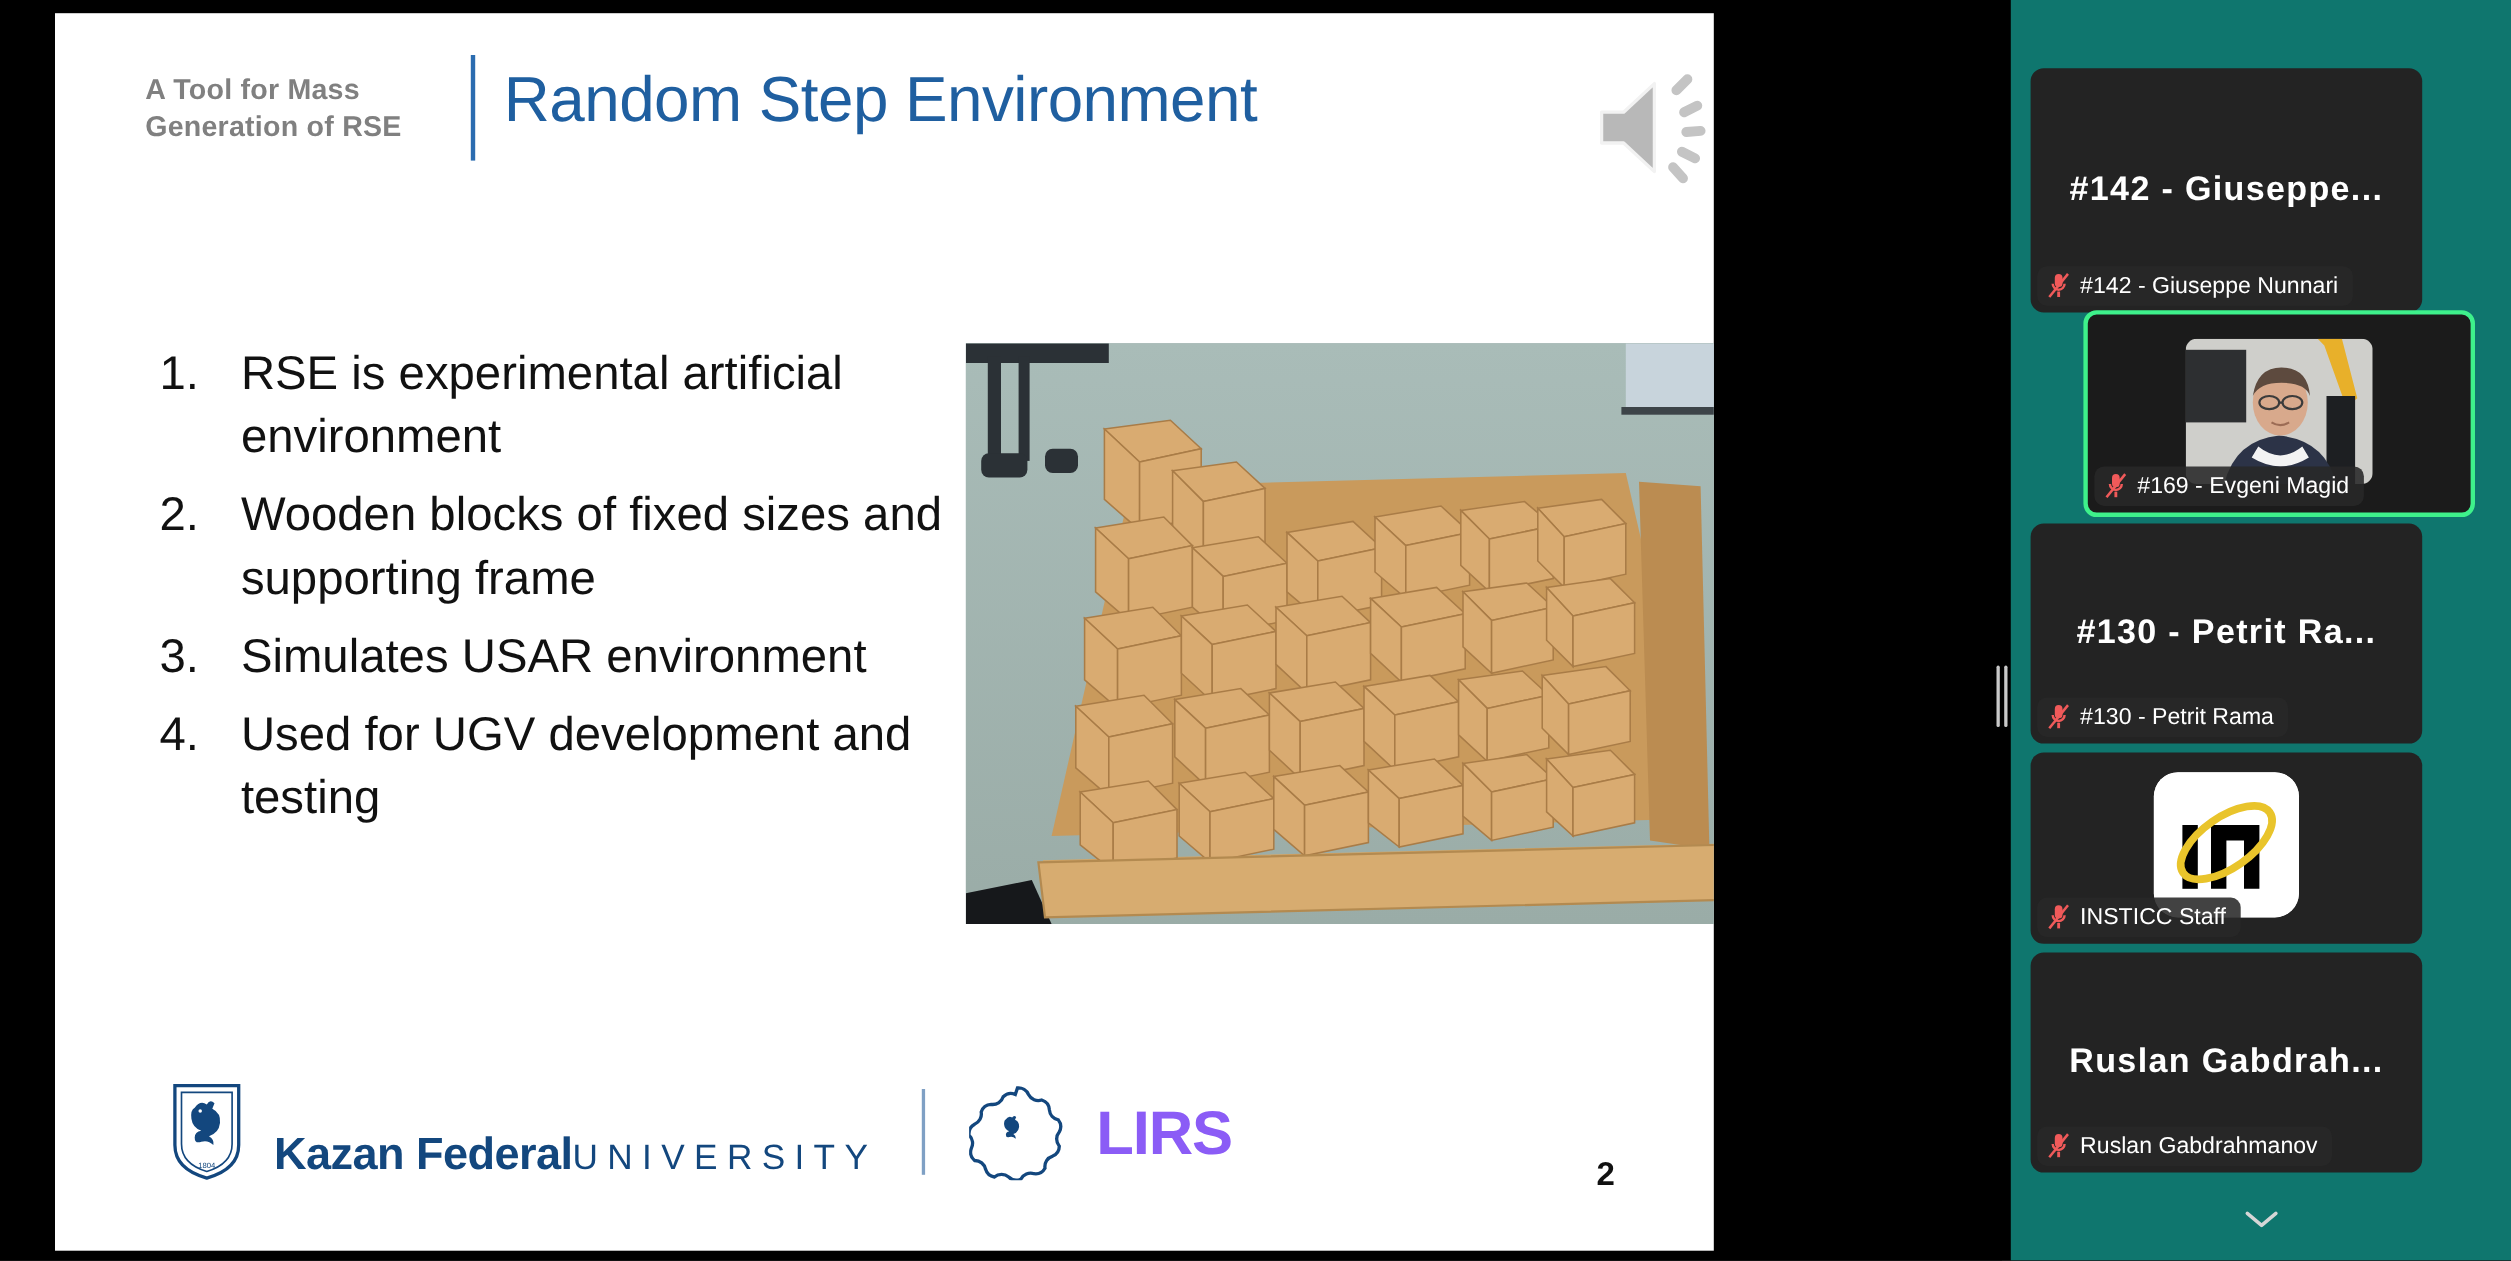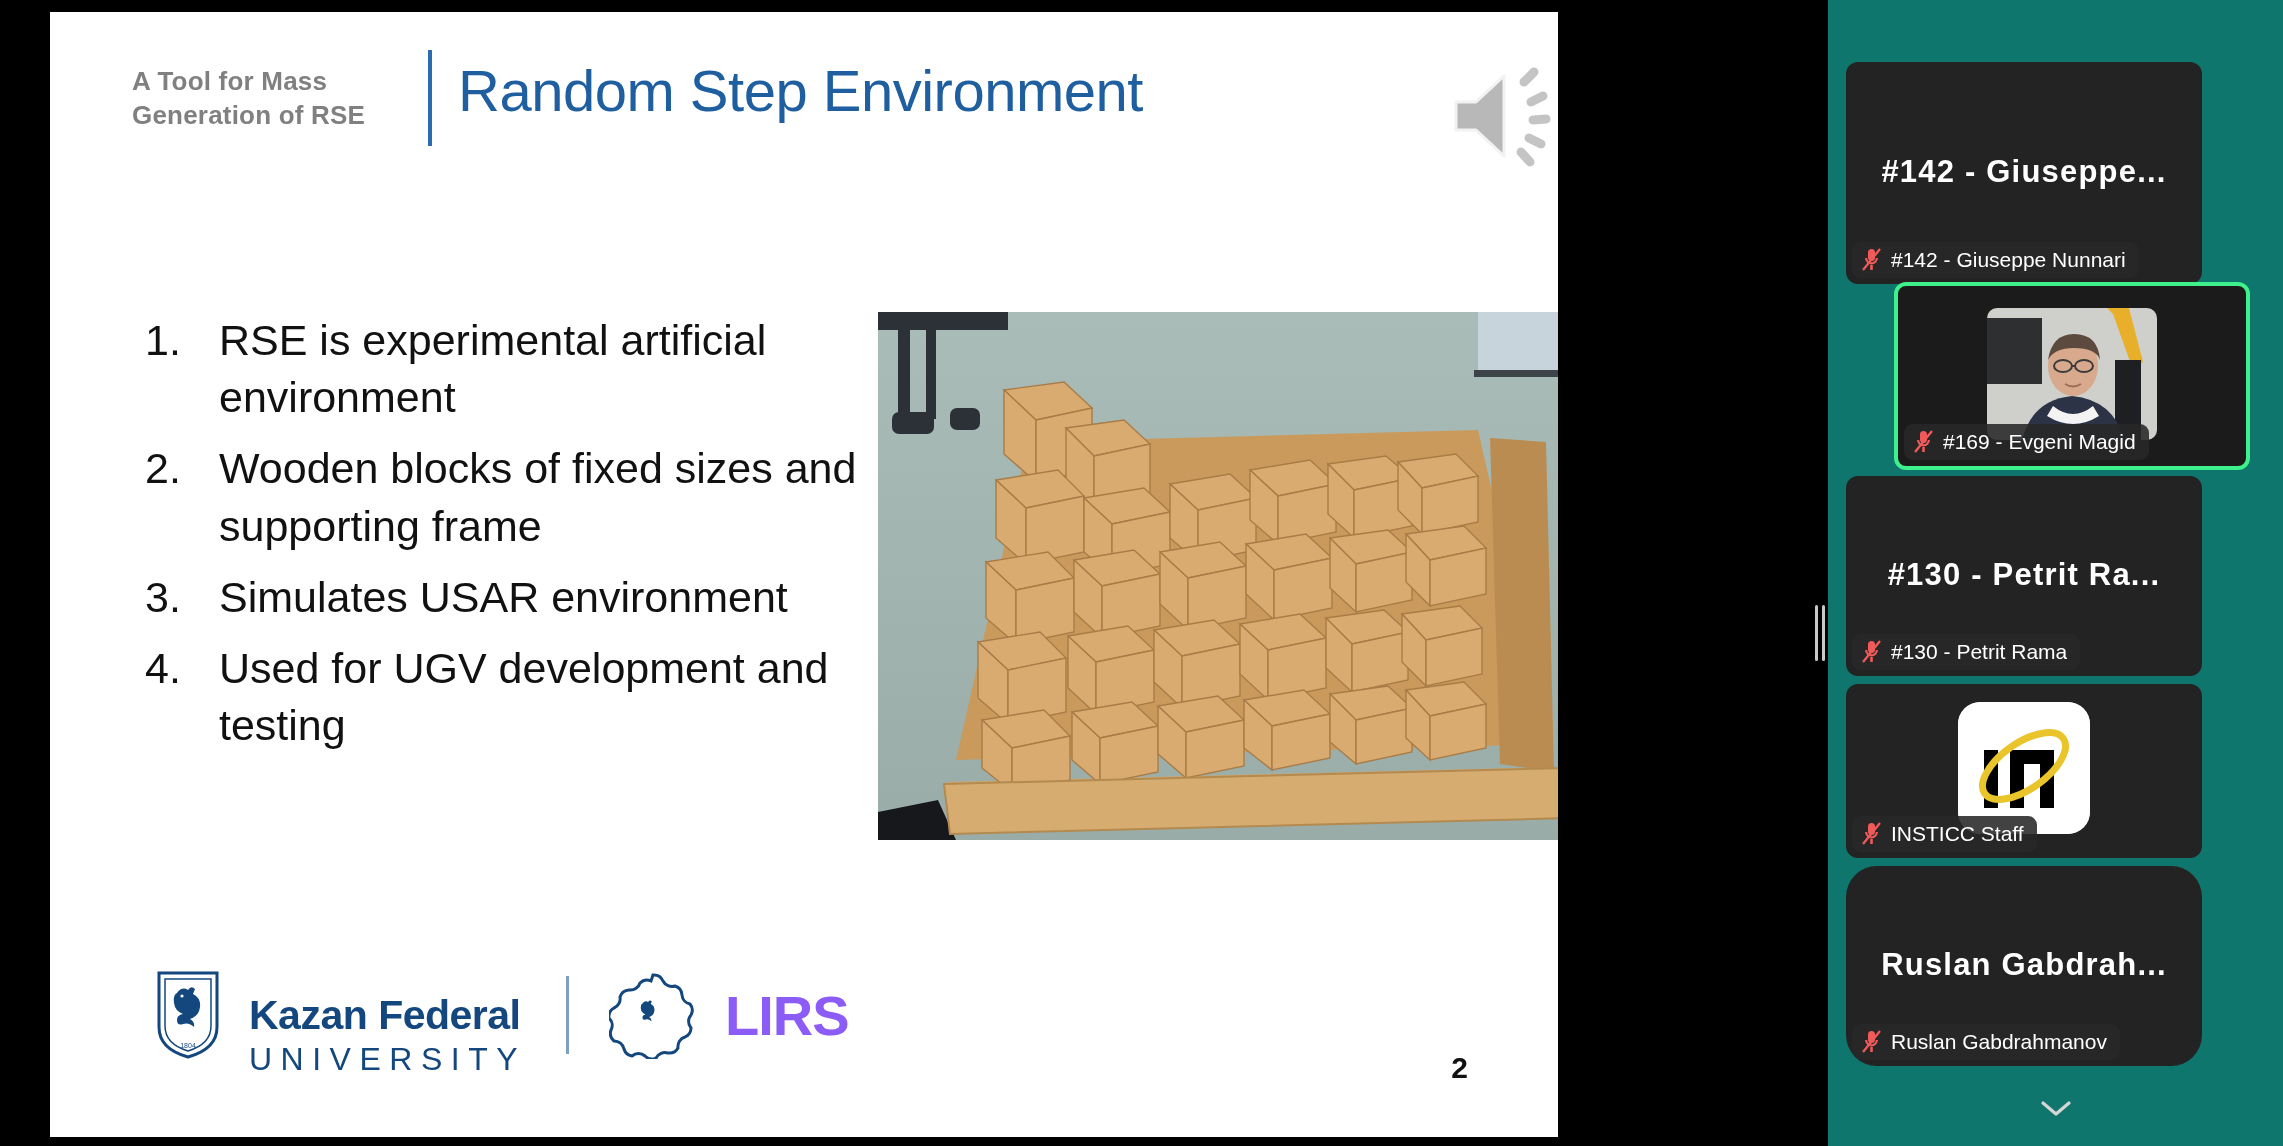--- a/index.html
+++ b/index.html
@@ -124,21 +124,21 @@
   
   .footer-logos {
     position: absolute;
     left: 105px;
     bottom: 62px;
     display: flex;
     align-items: center;
     gap: 28px;
   }
   .kfu-shield { width: 66px; height: 92px; }
-  .kfu-words { display: flex; flex-direction: column; line-height: 1; margin-top: 40px; }
+  .kfu-words { display: flex; flex-direction: row; line-height: 1; margin-top: 40px; }
   .kfu-line1 {
     font-size: 41px; font-weight: bold; color: #13477e; letter-spacing: -0.5px;
   }
   .kfu-line2 {
     font-size: 32px; color: #13477e; letter-spacing: 8.5px; margin-top: 7px;
   }
   .logo-divider { width: 3px; height: 78px; background: #7fa0c4; margin: 0 12px; }
   .lirs-gear { width: 88px; height: 88px; }
   .lirs-word {
     font-size: 56px; font-weight: bold; color: #8b5cf6; letter-spacing: -1px;
@@ -573,21 +573,21 @@
               <path d="M4 11 a6.5 6.5 0 0 0 13 0 h-2.2 a4.3 4.3 0 0 1 -8.6 0 Z"></path>
               <rect x="9.2" y="18" width="2.6" height="5"></rect>
             </g>
             <line x1="2" y1="23" x2="19" y2="2" stroke="#f05a5a" stroke-width="2.3"></line>
           </svg>
         </span>
         <span>INSTICC Staff</span>
       </div>
     </div>
 
-    <div class="tile" style="top:866px; height:200px;border-radius:31px;">
+    <div class="tile" style="top:866px; height:200px;">
       <div class="tile-initials">Ruslan  Gabdrah...</div>
       <div class="name-chip">
         <span class="mic-off-icon">
           <svg viewBox="0 0 21 25" xmlns="http://www.w3.org/2000/svg">
             <g fill="#f05a5a">
               <rect x="7" y="2" width="7" height="12" rx="3.5"></rect>
               <path d="M4 11 a6.5 6.5 0 0 0 13 0 h-2.2 a4.3 4.3 0 0 1 -8.6 0 Z"></path>
               <rect x="9.2" y="18" width="2.6" height="5"></rect>
             </g>
             <line x1="2" y1="23" x2="19" y2="2" stroke="#f05a5a" stroke-width="2.3"></line>

